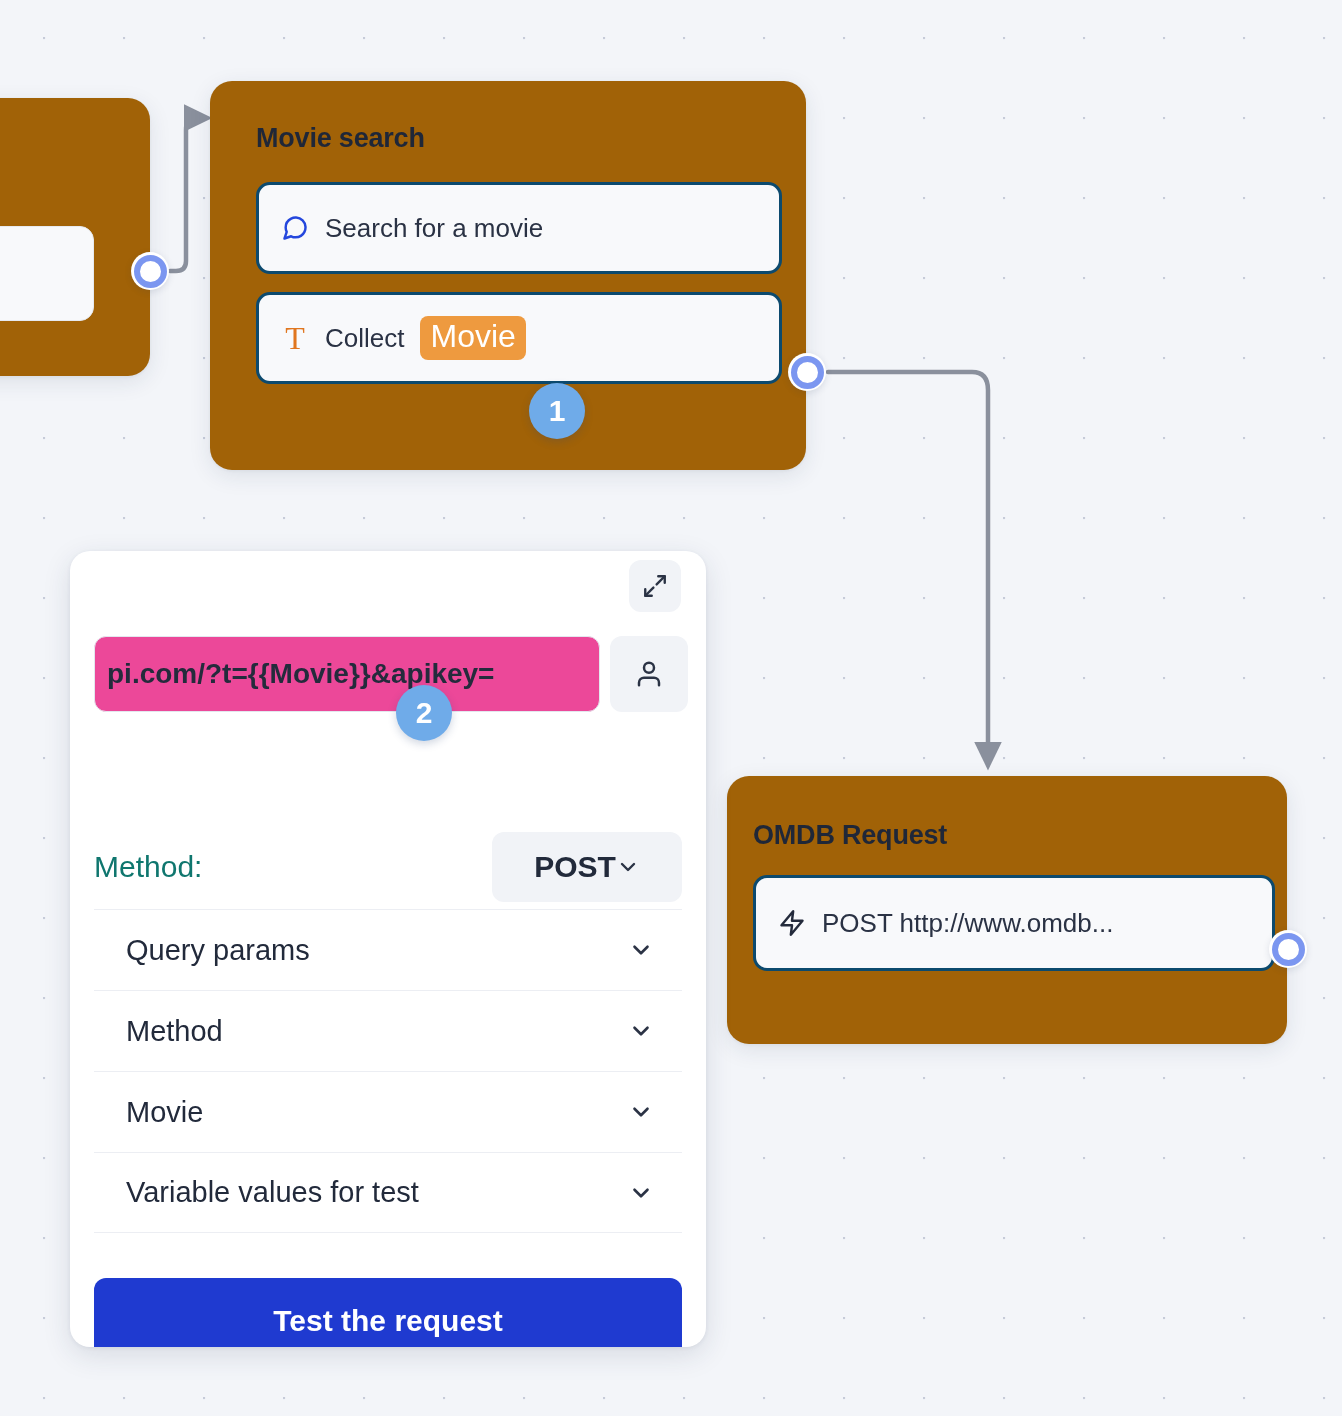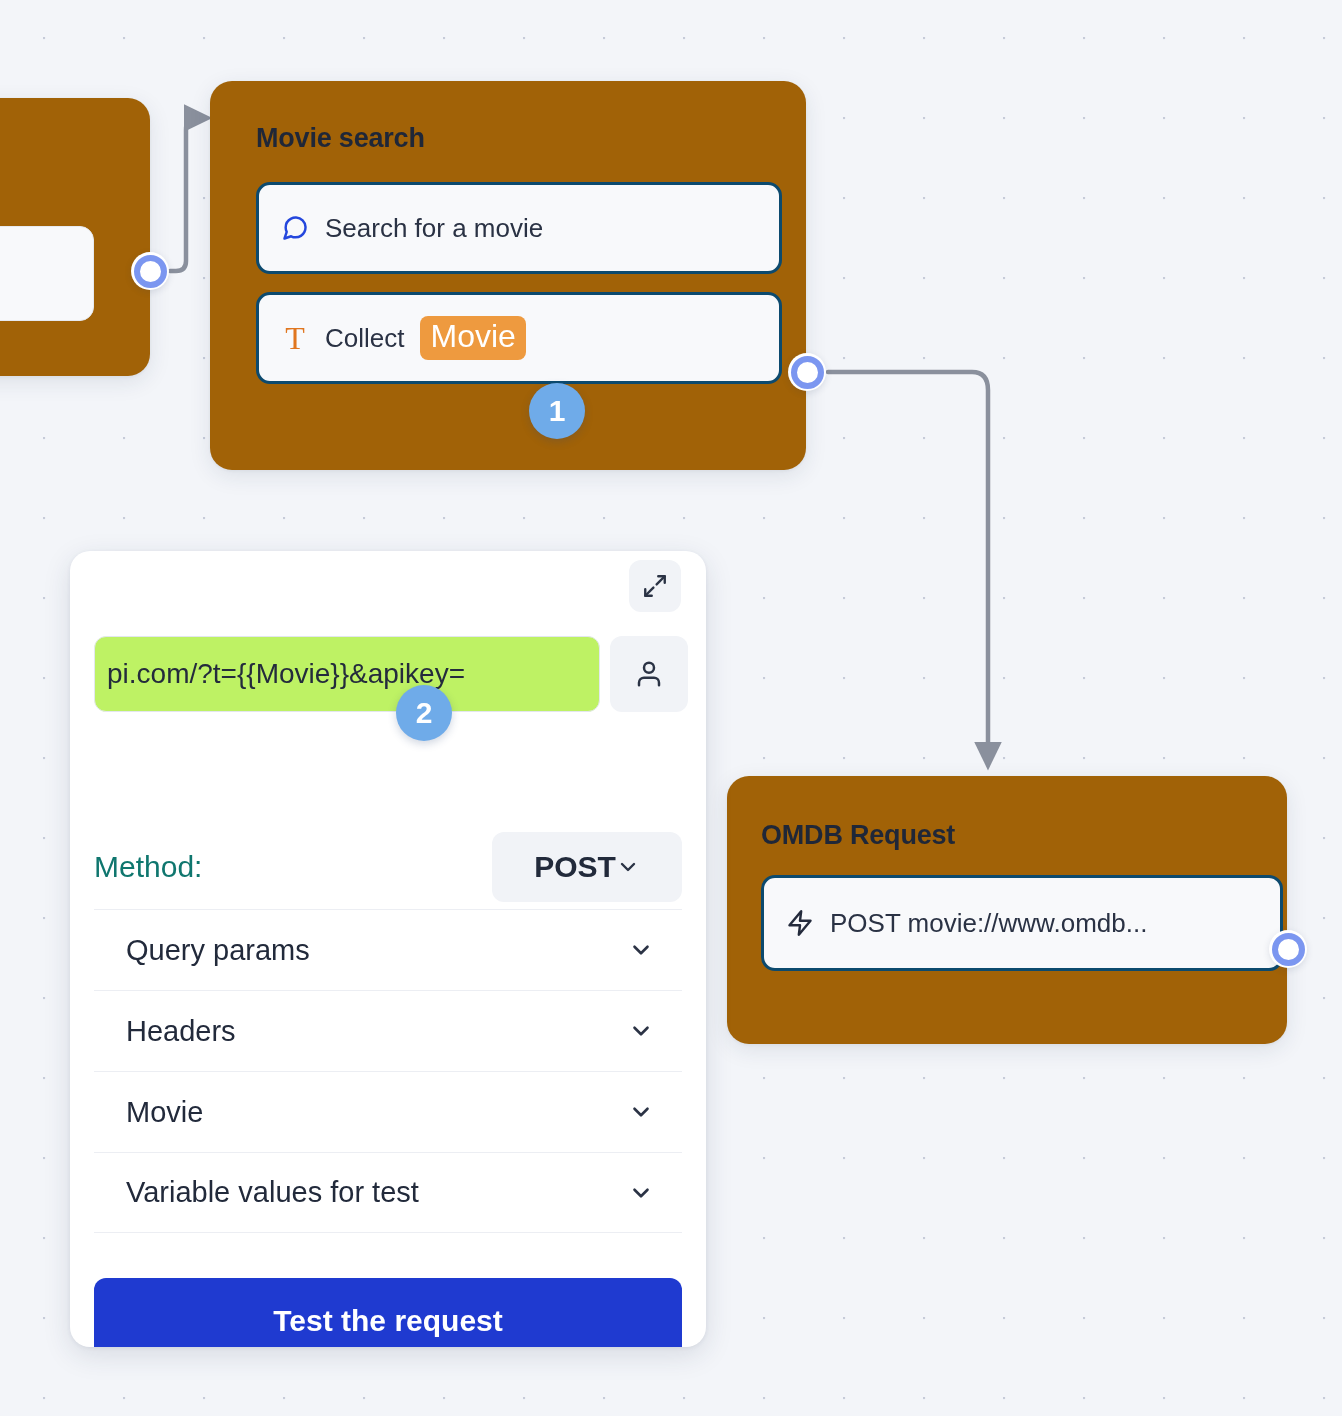--- a/index.html
+++ b/index.html
@@ -99,21 +99,21 @@
   }
   #node-movie-search .node-title { margin: 10px 0 28px 10px; }
   #node-movie-search .node-row { margin: 0 0 18px 10px; width: 526px; }
 
   
   #node-omdb {
     left: 727px;
     top: 776px;
     width: 560px;
     height: 268px;
-    padding: 30px 28px;
+    padding: 30px 20px;
   }
   #node-omdb .node-title { margin: 14px 0 24px 6px; }
   #node-omdb .node-row { margin-left: 6px; width: 522px; height: 96px; }
   #node-omdb .row-label { overflow: hidden; text-overflow: ellipsis; white-space: nowrap; }
 
   
   .port {
     position: absolute;
     width: 38px; height: 38px;
     border-radius: 50%;
@@ -172,27 +172,28 @@
     position: absolute;
     left: 24px; top: 85px;
     display: flex;
     gap: 10px;
   }
   .url-input {
     width: 506px;
     height: 76px;
     border: 1px solid #e3e7ee;
     border-radius: 12px;
-    background: #bef264;
+    background: #ec4899;
     font-family: "Liberation Sans", sans-serif;
     font-size: 28px;
     color: #242b3c;
     padding: 0 12px;
     outline: none;
     text-overflow: clip;
+    font-weight: bold;
   }
   .user-btn {
     width: 78px; height: 76px;
     border-radius: 12px;
     background: #f1f3f7;
     border: none;
     display: flex; align-items: center; justify-content: center;
     cursor: pointer;
   }
 
@@ -331,21 +332,21 @@
 
   <div class="node" id="node-omdb">
     <div class="node-title">OMDB Request</div>
 
     <div class="node-row">
       <span style="display:flex;flex:none;">
         <svg width="28" height="28" viewBox="0 0 24 24" fill="none" stroke="#242b3c" stroke-width="2.1" stroke-linecap="round" stroke-linejoin="round">
           <polygon points="13 2 3 14 12 14 11 22 21 10 12 10 13 2"></polygon>
         </svg>
       </span>
-      <span class="row-label">POST movie://www.omdb...</span>
+      <span class="row-label">POST http://www.omdb...</span>
     </div>
   </div>
 
   <div class="port" style="left:1269px; top:930px;"></div>
 
   <div id="config-panel">
 
     <button class="expand-btn">
       <span style="display:flex;">
         <svg width="26" height="26" viewBox="0 0 24 24" fill="none" stroke="#2b3345" stroke-width="2.2" stroke-linecap="round" stroke-linejoin="round">
@@ -387,21 +388,21 @@
       <div class="acc-item">
         <span>Query params</span>
         <span style="display:flex;padding-right:20px;">
           <svg class="chev" width="26" height="26" viewBox="0 0 24 24" fill="none" stroke="#2b3345" stroke-width="2.4" stroke-linecap="round" stroke-linejoin="round">
             <polyline points="6 9 12 15 18 9"></polyline>
           </svg>
         </span>
       </div>
 
       <div class="acc-item">
-        <span>Headers</span>
+        <span>Method</span>
         <span style="display:flex;padding-right:20px;">
           <svg class="chev" width="26" height="26" viewBox="0 0 24 24" fill="none" stroke="#2b3345" stroke-width="2.4" stroke-linecap="round" stroke-linejoin="round">
             <polyline points="6 9 12 15 18 9"></polyline>
           </svg>
         </span>
       </div>
 
       <div class="acc-item">
         <span>Movie</span>
         <span style="display:flex;padding-right:20px;">

